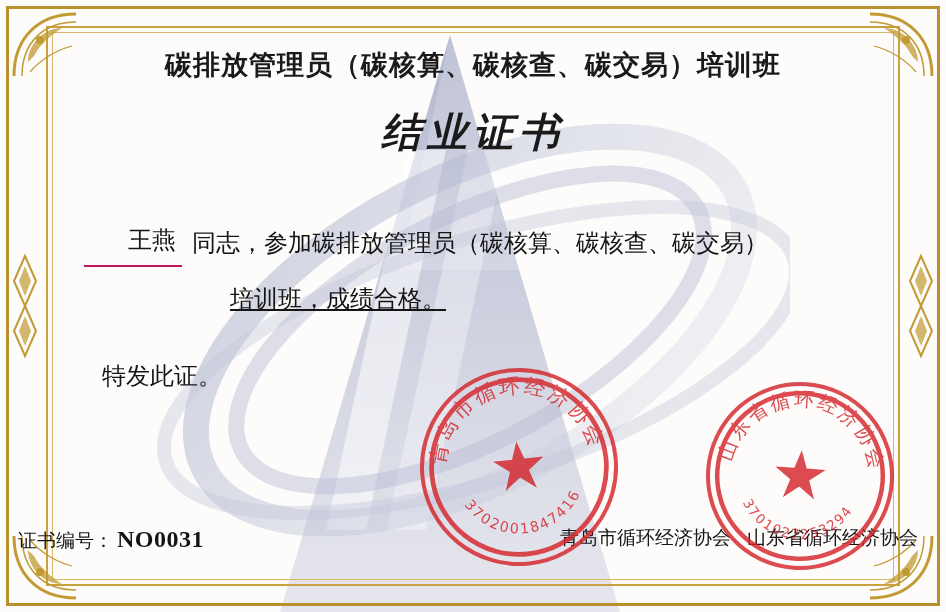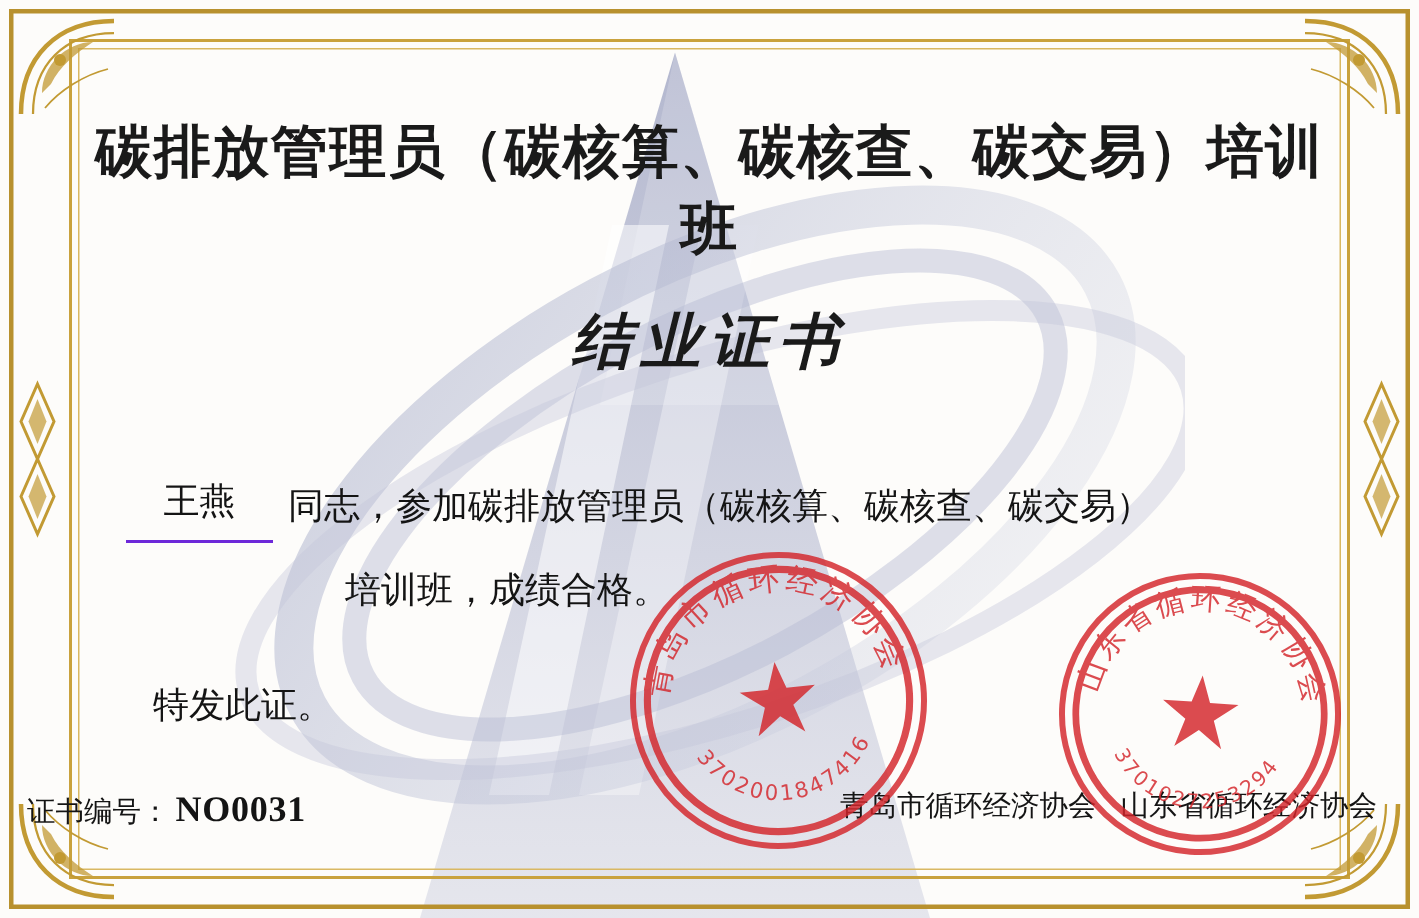--- a/index.html
+++ b/index.html
@@ -71,23 +71,23 @@
     pointer-events: none;
   }
   .watermark svg { width: 100%; height: 100%; display: block; }
 
   
   .content {
     position: absolute;
     left: 56px; top: 34px; right: 56px; bottom: 34px;
   }
   .title-main {
-    margin-top: 42px;
+    margin-top: 13px;
     text-align: center;
-    font-size: 38px;
+    font-size: 27px;
     font-weight: bold;
     letter-spacing: 1px;
     color: #1a1a1a;
     font-family: "DejaVu Serif", "Liberation Serif", serif;
   }
   .title-sub {
     margin-top: 22px;
     text-align: center;
     font-size: 40px;
     font-weight: bold;
@@ -105,29 +105,30 @@
     color: #141414;
   }
   .line1 {
     display: flex;
     align-items: flex-end;
     white-space: nowrap;
   }
   .name {
     display: inline-block;
     min-width: 86px;
-    text-align: center;
-    border-bottom: 2px solid #6d28d9;
+    text-align: right;
+    border-bottom: 2px solid #be185d;
     padding: 0 6px 1px 6px;
     margin-right: 10px;
     font-size: 24px;
   }
   .line2 {
     margin-top: 10px;
     padding-left: 146px;
+    text-decoration: underline;
   }
   .line3 {
     margin-top: 32px;
     padding-left: 18px;
     font-family: Liberation Serif, serif;
   }
 
   
   .footer {
     position: absolute;

